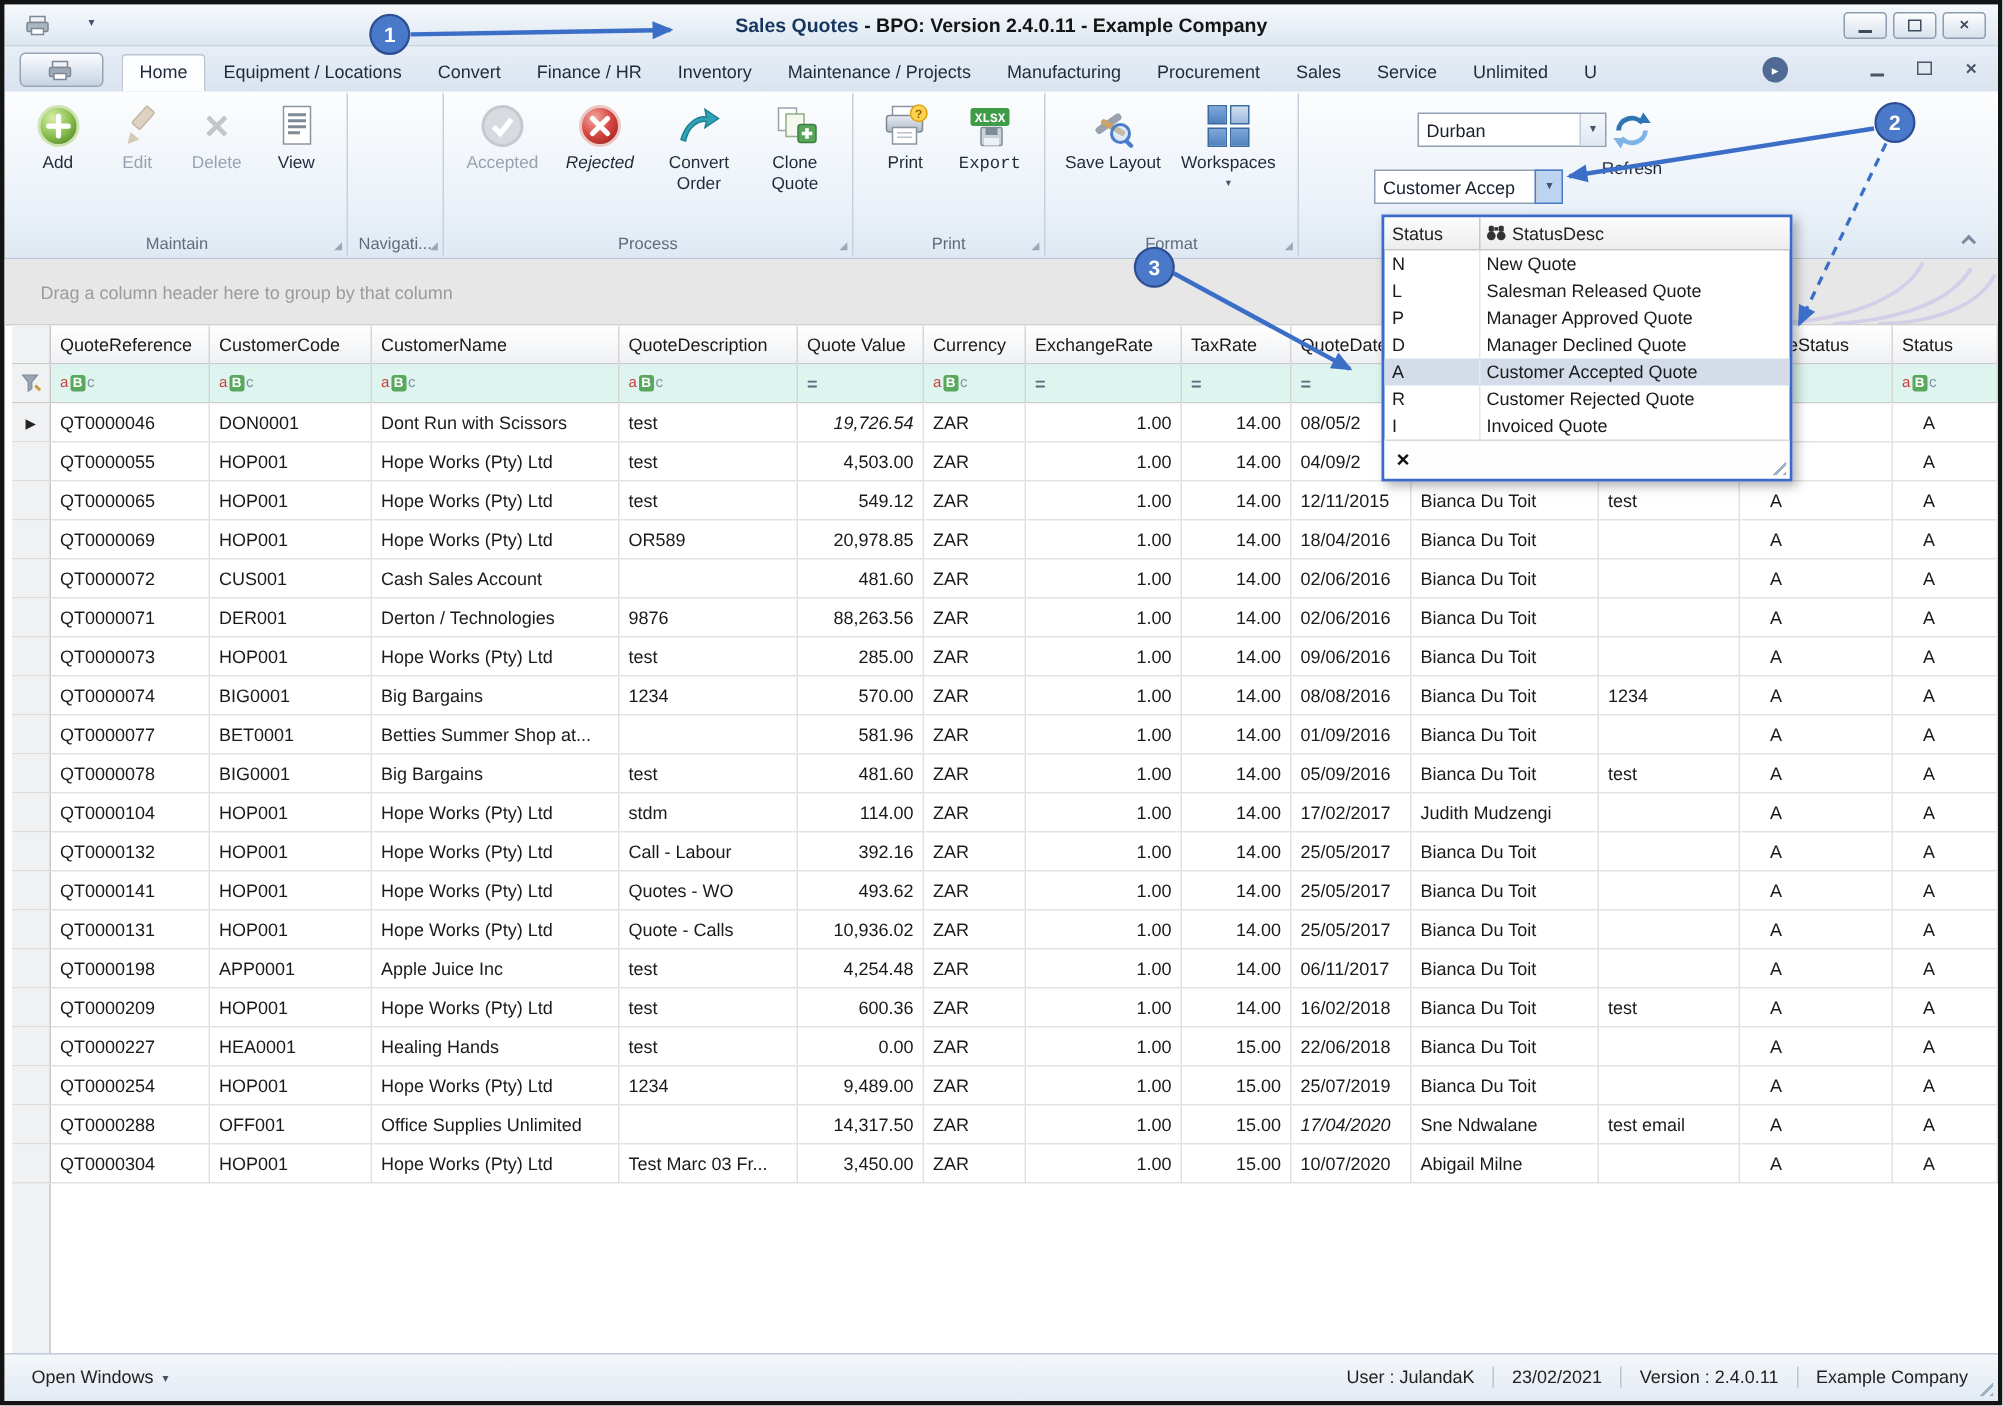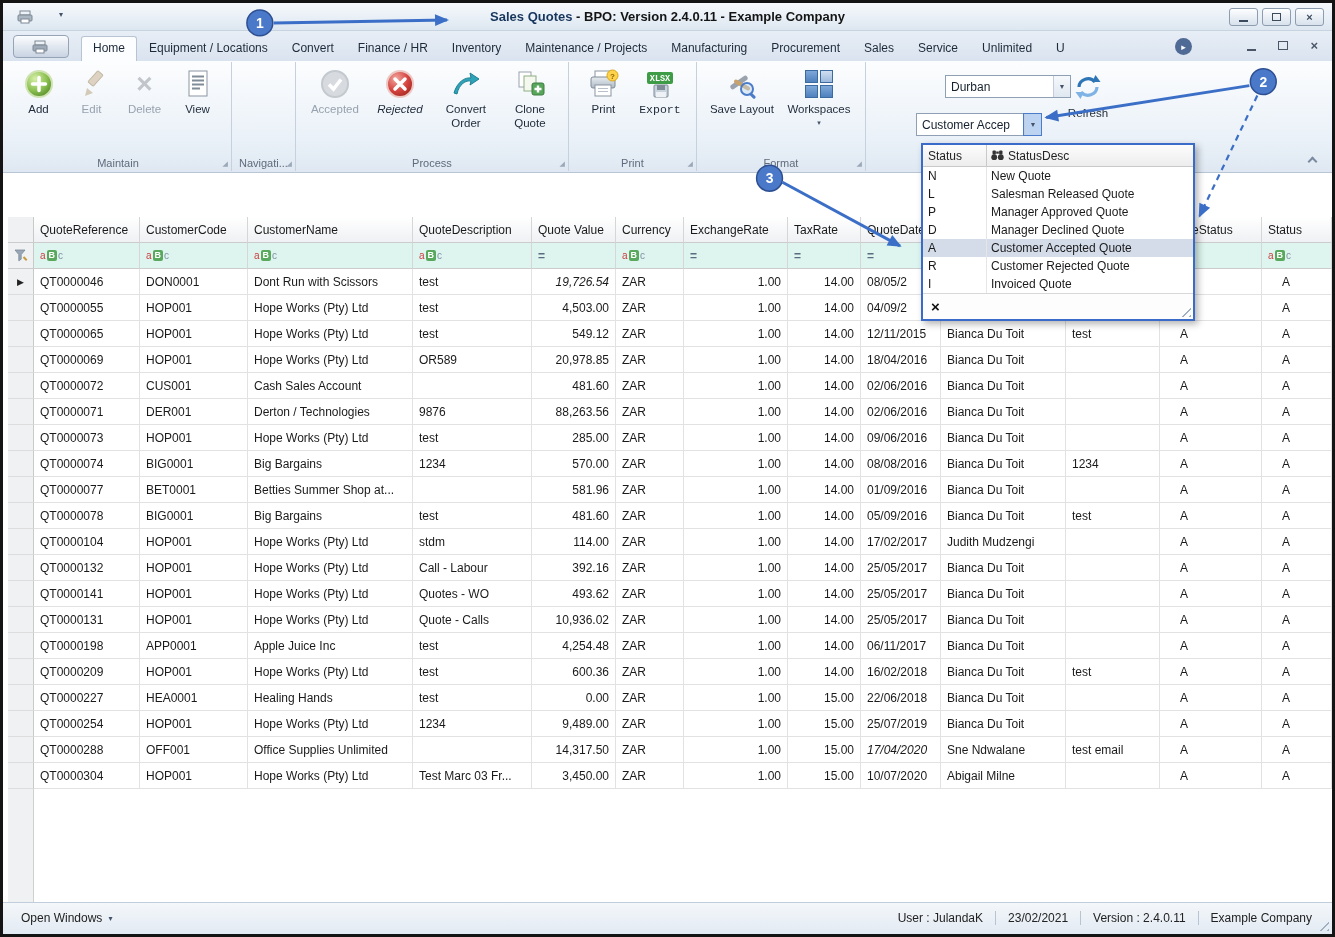--- a/index.html
+++ b/index.html
@@ -375,20 +375,26 @@
             <path d="M23.5 3 L28.5 10 L20 10 Z" fill="#2e75b6"></path>
             <path d="M8.5 27 L3.5 20 L12 20 Z" fill="#7fb2e5"></path>
           </svg>
       </span>
       <span class="lbl" data-name="refresh-label">Refresh</span>
     </div>
     <span class="ribcol" data-name="collapse-ribbon-icon"></span>
   </div>
 
   <div class="gridarea" data-name="sales-quotes-grid">
+    <div class="groupby" data-name="group-by-panel">
+      <div class="hint" data-name="group-by-hint">Drag a column header here to group by that column</div>
+      <svg class="swirl" width="160" height="43" viewBox="0 0 160 43" data-name="skin-flourish">
+          <path d="M20 42 C 70 38 100 22 110 2 M50 43 C 100 40 130 26 142 6 M80 43 C120 42 148 30 158 10" stroke="#cfc5e9" stroke-width="2.5" fill="none" opacity="0.75"></path>
+        </svg>
+    </div>
     <div class="ghead" data-name="grid-header-row">
         <div class="gcell ind" data-name="row-indicator-header" style="width: 26px;"></div>
         <div class="gcell hcell" data-name="column-header-quotereference" style="width: 106px;">QuoteReference</div>
         <div class="gcell hcell" data-name="column-header-customercode" style="width: 108px;">CustomerCode</div>
         <div class="gcell hcell" data-name="column-header-customername" style="width: 165px;">CustomerName</div>
         <div class="gcell hcell" data-name="column-header-quotedescription" style="width: 119px;">QuoteDescription</div>
         <div class="gcell hcell" data-name="column-header-quote-value" style="width: 84px;">Quote Value</div>
         <div class="gcell hcell" data-name="column-header-currency" style="width: 68px;">Currency</div>
         <div class="gcell hcell" data-name="column-header-exchangerate" style="width: 104px;">ExchangeRate</div>
         <div class="gcell hcell" data-name="column-header-taxrate" style="width: 73px;">TaxRate</div>

